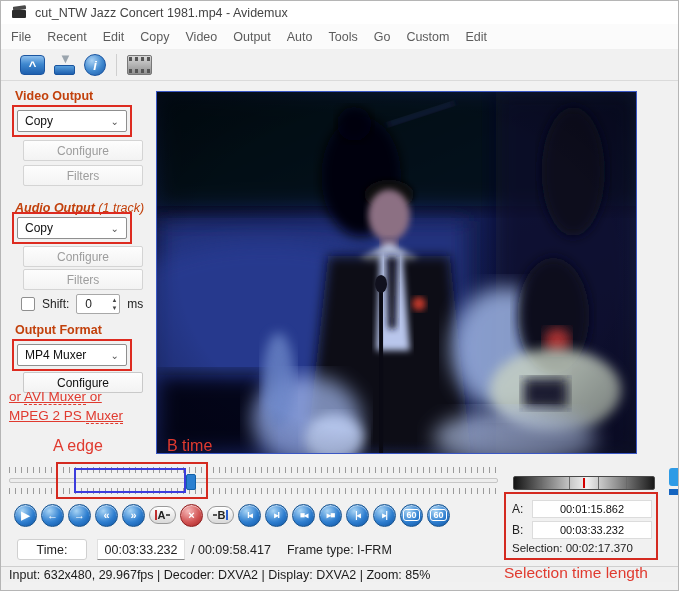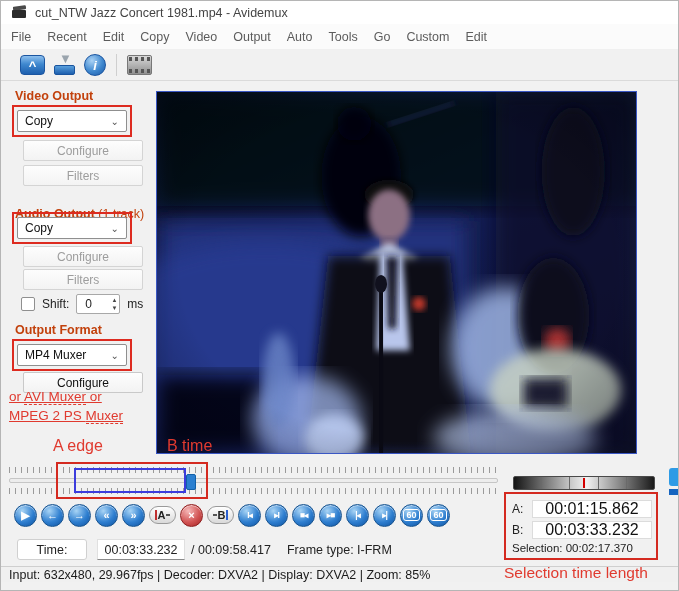--- a/index.html
+++ b/index.html
@@ -109,21 +109,21 @@
     background:linear-gradient(90deg,#141414,#cfcfcf 42%,#f2f2f2 52%,#1a1a1a); z-index:2; }
   .vol-seg { position:absolute; top:0; width:1px; height:100%; background:#6a6a6a; }
   .vol-marker { position:absolute; left:69px; top:1px; width:2px; height:10px; background:#d40000; }
   .audio-icon { position:absolute; left:668px; top:467px; width:16px; height:18px; background:#2e9be6; border-radius:3px; z-index:2; }
   .audio-icon::after { content:""; position:absolute; left:0; top:21px; width:10px; height:6px; background:#1565c0; }
 
   .sel-box { position:absolute; left:503px; top:491px; width:154px; height:68px; border:2px solid #d42a20; z-index:3; }
   .sel-row { position:absolute; left:6px; display:flex; align-items:center; }
   .sel-row .lbl { width:20px; font-size:12px; color:#222; }
   .sel-field { width:120px; height:18px; background:#fff; border:1px solid #dcdcdc;
-    display:flex; align-items:center; justify-content:center; font-size:16px; color:#111; }
+    display:flex; align-items:center; justify-content:center; font-size:11px; color:#111; }
   .sel-total { position:absolute; left:6px; top:48px; font-size:11.5px; color:#222; }
   .sel-caption { position:absolute; left:503px; top:563px; color:#e03a2f; font-size:15.5px; z-index:3; }
 
   
   .statusbar { position:absolute; left:0; top:565px; width:100%; height:16px; background:#f0f0f0;
     border-top:1px solid #cfcfcf; display:flex; align-items:center; padding-left:8px; font-size:12.5px; color:#1a1a1a; }
 </style>
 </head>
 <body>
 
@@ -165,21 +165,21 @@
   <div class="section-label" style="top:88px;">Video Output</div>
   <div class="red-outline" style="top:104px;">
     <div class="combo">
       <span>Copy</span>
       <span class="chev">⌄</span>
     </div>
   </div>
   <div class="panel-btn disabled" style="top:139px;">Configure</div>
   <div class="panel-btn disabled" style="top:164px;">Filters</div>
 
-  <div class="section-label" style="top:206px;">
+  <div class="section-label" style="top:200px;font-style:italic;">
     <span>Audio Output</span><span class="light"> (1 track)</span>
   </div>
   <div class="red-outline" style="top:211px;">
     <div class="combo">
       <span>Copy</span>
       <span class="chev">⌄</span>
     </div>
   </div>
   <div class="panel-btn disabled" style="top:245px;">Configure</div>
   <div class="panel-btn disabled" style="top:268px;">Filters</div>

